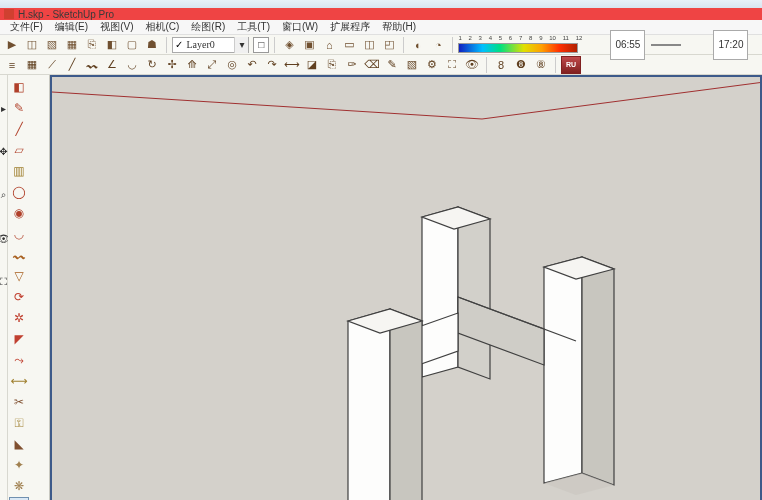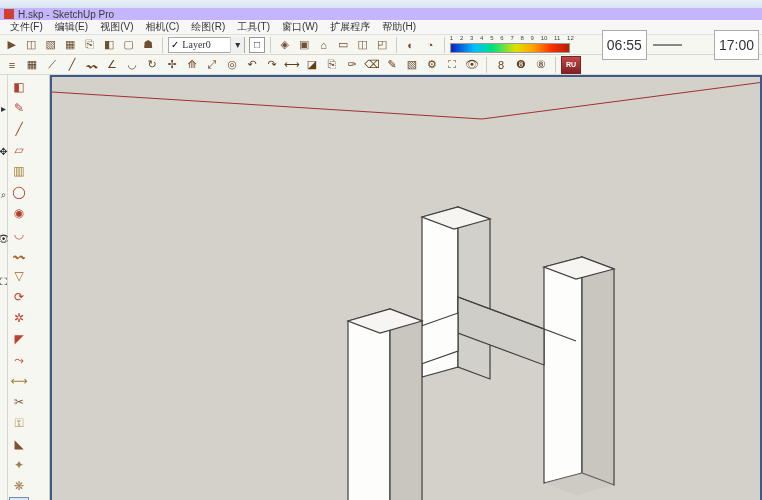--- a/index.html
+++ b/index.html
@@ -18,21 +18,21 @@
     height: 8px;
     background: linear-gradient(#e8f0f8, #d8e4f0);
     display: flex;
     align-items: center;
     padding-left: 4px;
     font-size: 10px;
     color: #444;
   }
   .title-text-row {
     height: 12px;
-    background: #c4b5fd;
+    background: #ef4444;
     display: flex;
     align-items: center;
     padding-left: 4px;
     font-size: 10px;
     color: #3a3a3a;
   }
   .title-text-row .tdot {
     width: 10px; height: 10px;
     background: #d04030;
     display: inline-block;
@@ -98,21 +98,21 @@
   .gradient-scale {
     height: 10px;
     width: 120px;
     background: linear-gradient(90deg, #1020c0 0%, #00c0ff 20%, #00e080 35%, #e0e000 55%, #ffa000 70%, #ff3000 85%, #b02000 100%);
     border: 1px solid #999;
     margin-top: 2px;
   }
   .scale-wrap { display:flex; flex-direction:column; align-items:flex-start; }
   .scale-labels { display:flex; width:124px; font-size:6px; color:#444; justify-content:space-between; margin-top:-1px; }
   .time-box {
-    border: 1px solid #aaa; background:#fff; height:30px; font-size:14px;
+    border: 1px solid #aaa; background:#fff; height:30px; font-size:10px;
     padding: 0 4px; display:flex; align-items:center; margin-left: 26px;
   }
 
   
   .tb2 .tb-btn { color: #604020; }
   .ruby-btn {
     width: 20px; height: 18px;
     background: linear-gradient(#c0484a, #802020);
     border: 1px solid #802020;
     display: flex; align-items:center; justify-content:center;
@@ -230,21 +230,21 @@
         <span>8</span>
         <span>9</span>
         <span>10</span>
         <span>11</span>
         <span>12</span>
       </div>
     <div class="gradient-scale"></div>
   </div>
   <div class="time-box">06:55</div>
   <div style="width:30px;height:2px;background:#888;margin:0 4px"></div>
-  <div class="time-box">17:00</div>
+  <div class="time-box">17:20</div>
 </div>
 
 <div class="toolbar-row tb2">
   <div id="tb-r2a" style="display:contents"><div class="tb-btn">≡</div><div class="tb-btn">▦</div><div class="tb-btn">⟋</div><div class="tb-btn">╱</div><div class="tb-btn">〰</div><div class="tb-btn">∠</div><div class="tb-btn">◡</div><div class="tb-btn">↻</div><div class="tb-btn">✢</div><div class="tb-btn">⟰</div><div class="tb-btn">⤢</div><div class="tb-btn">◎</div><div class="tb-btn">↶</div><div class="tb-btn">↷</div><div class="tb-btn">⟷</div><div class="tb-btn">◪</div><div class="tb-btn">⎘</div><div class="tb-btn">✑</div><div class="tb-btn">⌫</div><div class="tb-btn">✎</div><div class="tb-btn">▧</div><div class="tb-btn">⚙</div><div class="tb-btn">⛶</div><div class="tb-btn">👁</div></div>
   <div class="tb-sep"></div>
   <div id="tb-r2b" style="display:contents"><div class="tb-btn">8</div><div class="tb-btn">❽</div><div class="tb-btn">⑧</div></div>
   <div class="tb-sep"></div>
   <div class="ruby-btn">RU</div>
 </div>
 

